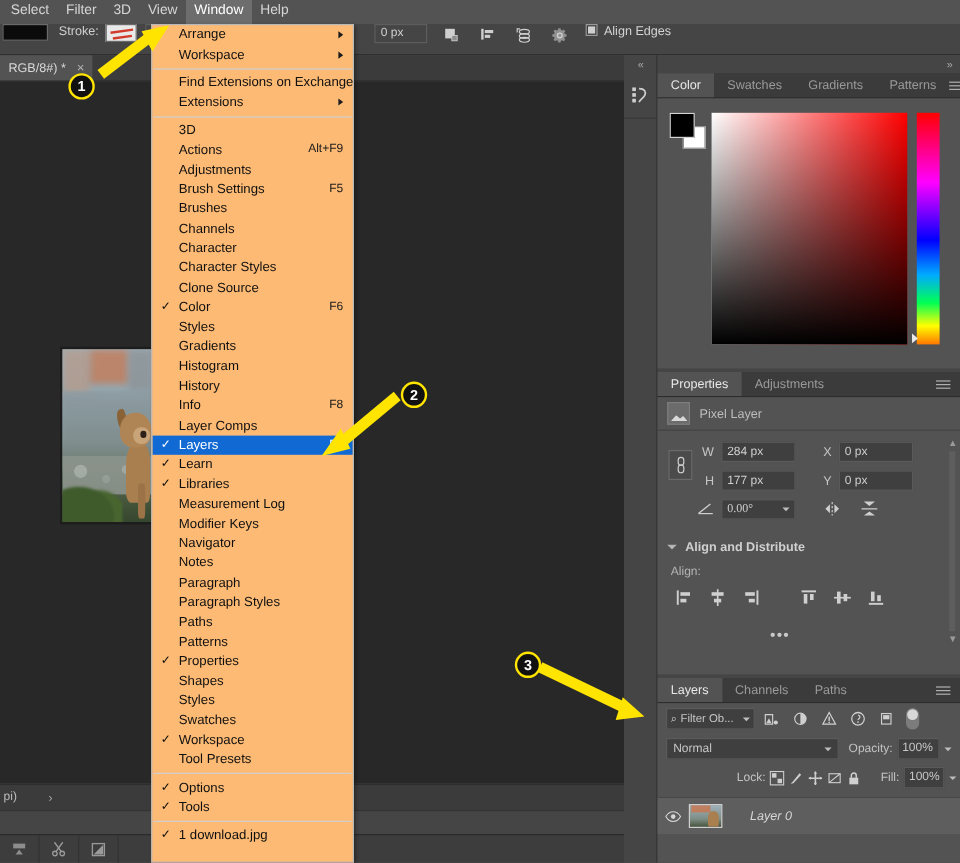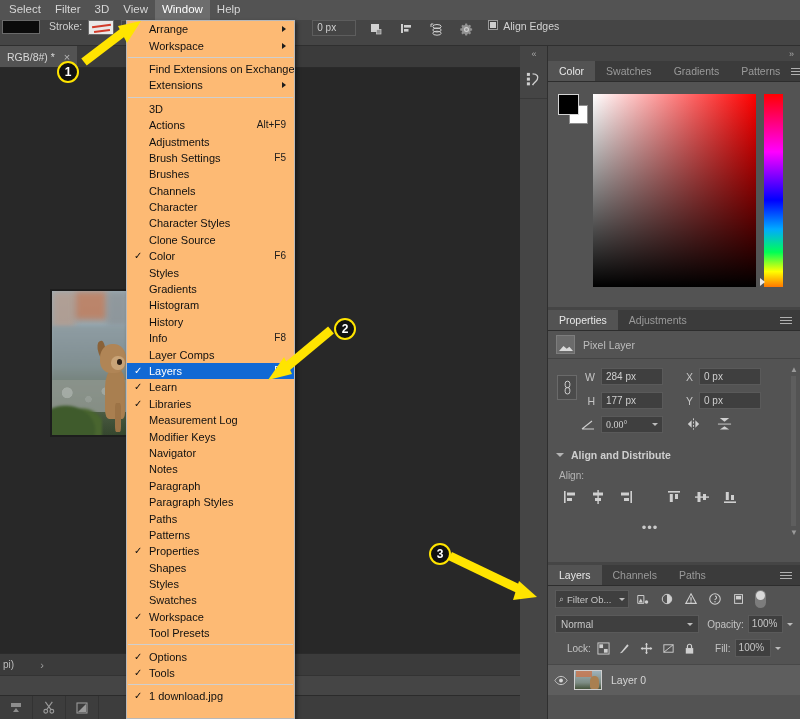--- a/index.html
+++ b/index.html
@@ -282,36 +282,36 @@
   .blend-row{height:24px;display:flex;align-items:center;padding:0 7px;}
   .blend-combo{
     width:153px;height:18px;background:#3f3f3f;border:1px solid #5a5a5a;
     display:flex;align-items:center;padding:0 5px;color:#c6c6c6;font-size:10px;
   }
   .small-label{font-size:10px;color:#c3c3c3;margin-left:8px;}
   .pct-field{
     width:37px;height:18px;background:#3f3f3f;border:1px solid #5a5a5a;
     color:#c6c6c6;font-size:10px;line-height:16px;padding:0 3px;margin-left:4px;
   }
-  .lock-row{height:24px;display:flex;align-items:center;padding:0 19px;}
+  .lock-row{height:24px;display:flex;align-items:center;padding:0 19px;margin-left:47px;}
   .lock-ico{width:19px;height:18px;display:flex;align-items:center;justify-content:center;margin-left:3px;}
   .layer-row{
     height:31px;display:flex;align-items:center;background:#5e5e5e;
     margin-top:4px;border-top:1px solid #484848;
   }
   .eye{width:26px;display:flex;align-items:center;justify-content:center;}
   .lyr-thumb{
     width:28px;height:20px;border:1px solid #cfcfcf;position:relative;overflow:hidden;
     background:linear-gradient(180deg,#9fb2bb,#7d8c84 65%,#46543c);
   }
   .lyr-thumb .t-dog{position:absolute;right:2px;top:5px;width:9px;height:13px;
     background:#a97f50;border-radius:40% 40% 20% 20%;}
   .lyr-thumb .t-bldg{position:absolute;left:1px;top:0;width:60%;height:32%;
     background:#c9744b;opacity:.8;}
-  .lyr-name{font-size:10.5px;color:#d6d6d6;margin-left:9px;}
+  .lyr-name{font-size:10.5px;color:#d6d6d6;margin-left:23px;font-style:italic;}
 
   
   .tl-strip{
     position:absolute;left:0;top:653px;width:520px;height:22px;
     background:#3b3b3b;border-top:1px solid #2b2b2b;
     display:flex;align-items:center;padding-left:3px;
   }
   .tl-text{font-size:10px;color:#bdbdbd;}
   .tl-arrow{font-size:11px;color:#9f9f9f;margin-left:26px;}
   .tl-mid{

